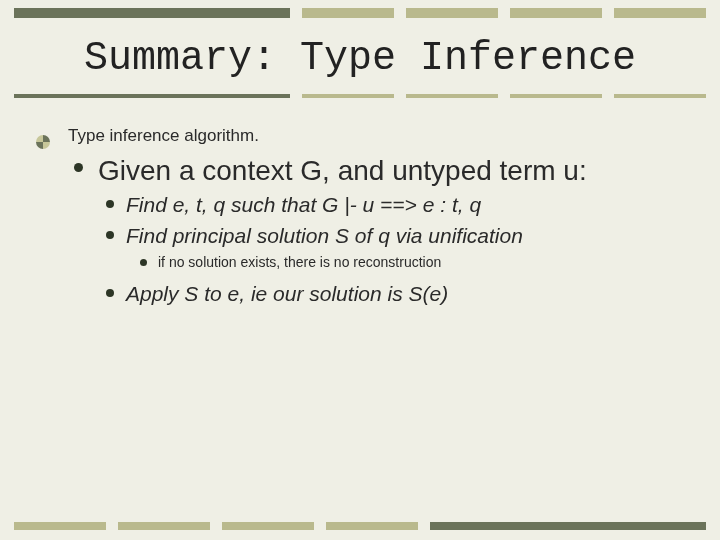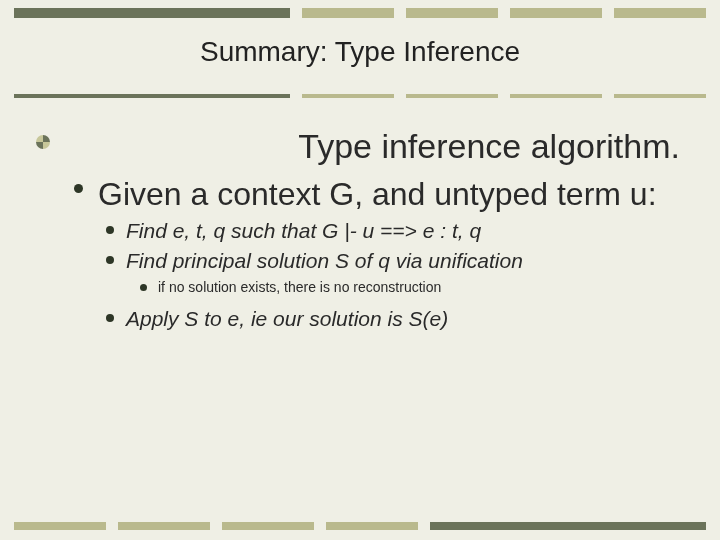--- a/index.html
+++ b/index.html
@@ -11,49 +11,50 @@
     position: relative;
   }
   .top-bars { position: absolute; top: 8px; left: 14px; right: 14px; display: flex; gap: 12px; }
   .top-bars .bigseg { flex: 3; height: 10px; background: #6b735a; }
   .top-bars .smallseg { flex: 1; height: 10px; background: #b9b98d; }
   .title {
     position: absolute;
     top: 36px;
     left: 0; right: 0;
     text-align: center;
-    font-size: 28px;
+    font-size: 40px;
     font-weight: 400;
     color: #222;
+    font-family: Liberation Mono, monospace;
   }
   .underline-bars {
     position: absolute;
     top: 94px;
     left: 14px; right: 14px;
     display: flex; gap: 12px;
   }
   .underline-bars .bigseg { flex: 3; height: 4px; background: #6b735a; }
   .underline-bars .smallseg { flex: 1; height: 4px; background: #b9b98d; }
 
   .content {
     position: absolute;
     top: 126px;
     left: 64px;
     right: 40px;
   }
-  .l1 { font-size: 34px; line-height: 1.2; margin-bottom: 7px; position: relative; padding-left: 4px; text-align: right; }
+  .l1 { font-size: 17px; line-height: 1.2; margin-bottom: 7px; position: relative; padding-left: 4px; }
   .l1::before {
     content: "";
     position: absolute;
     left: -28px; top: 9px;
     width: 14px; height: 14px;
     border-radius: 50%;
     background: conic-gradient(#6b735a 0 25%, #c7c79a 25% 50%, #6b735a 50% 75%, #c7c79a 75% 100%);
   }
-  .l2 { font-size: 32px; line-height: 1.25; margin: 6px 0 0 30px; position: relative; padding-left: 4px; }
+  .l2 { font-size: 28px; line-height: 1.25; margin: 6px 0 0 30px; position: relative; padding-left: 4px; }
   .l2::before {
     content: ""; position: absolute; left: -20px; top: 10px;
     width: 9px; height: 9px; border-radius: 50%; background: #2d3626;
   }
   .l3 { font-size: 21px; line-height: 1.25; margin: 4px 0 4px 60px; position: relative; padding-left: 2px; font-style: italic; }
   .l3::before {
     content: ""; position: absolute; left: -18px; top: 8px;
     width: 8px; height: 8px; border-radius: 50%; background: #2d3626;
   }
   .l4 { font-size: 14px; line-height: 1.3; margin: 4px 0 10px 92px; position: relative; padding-left: 2px; }

